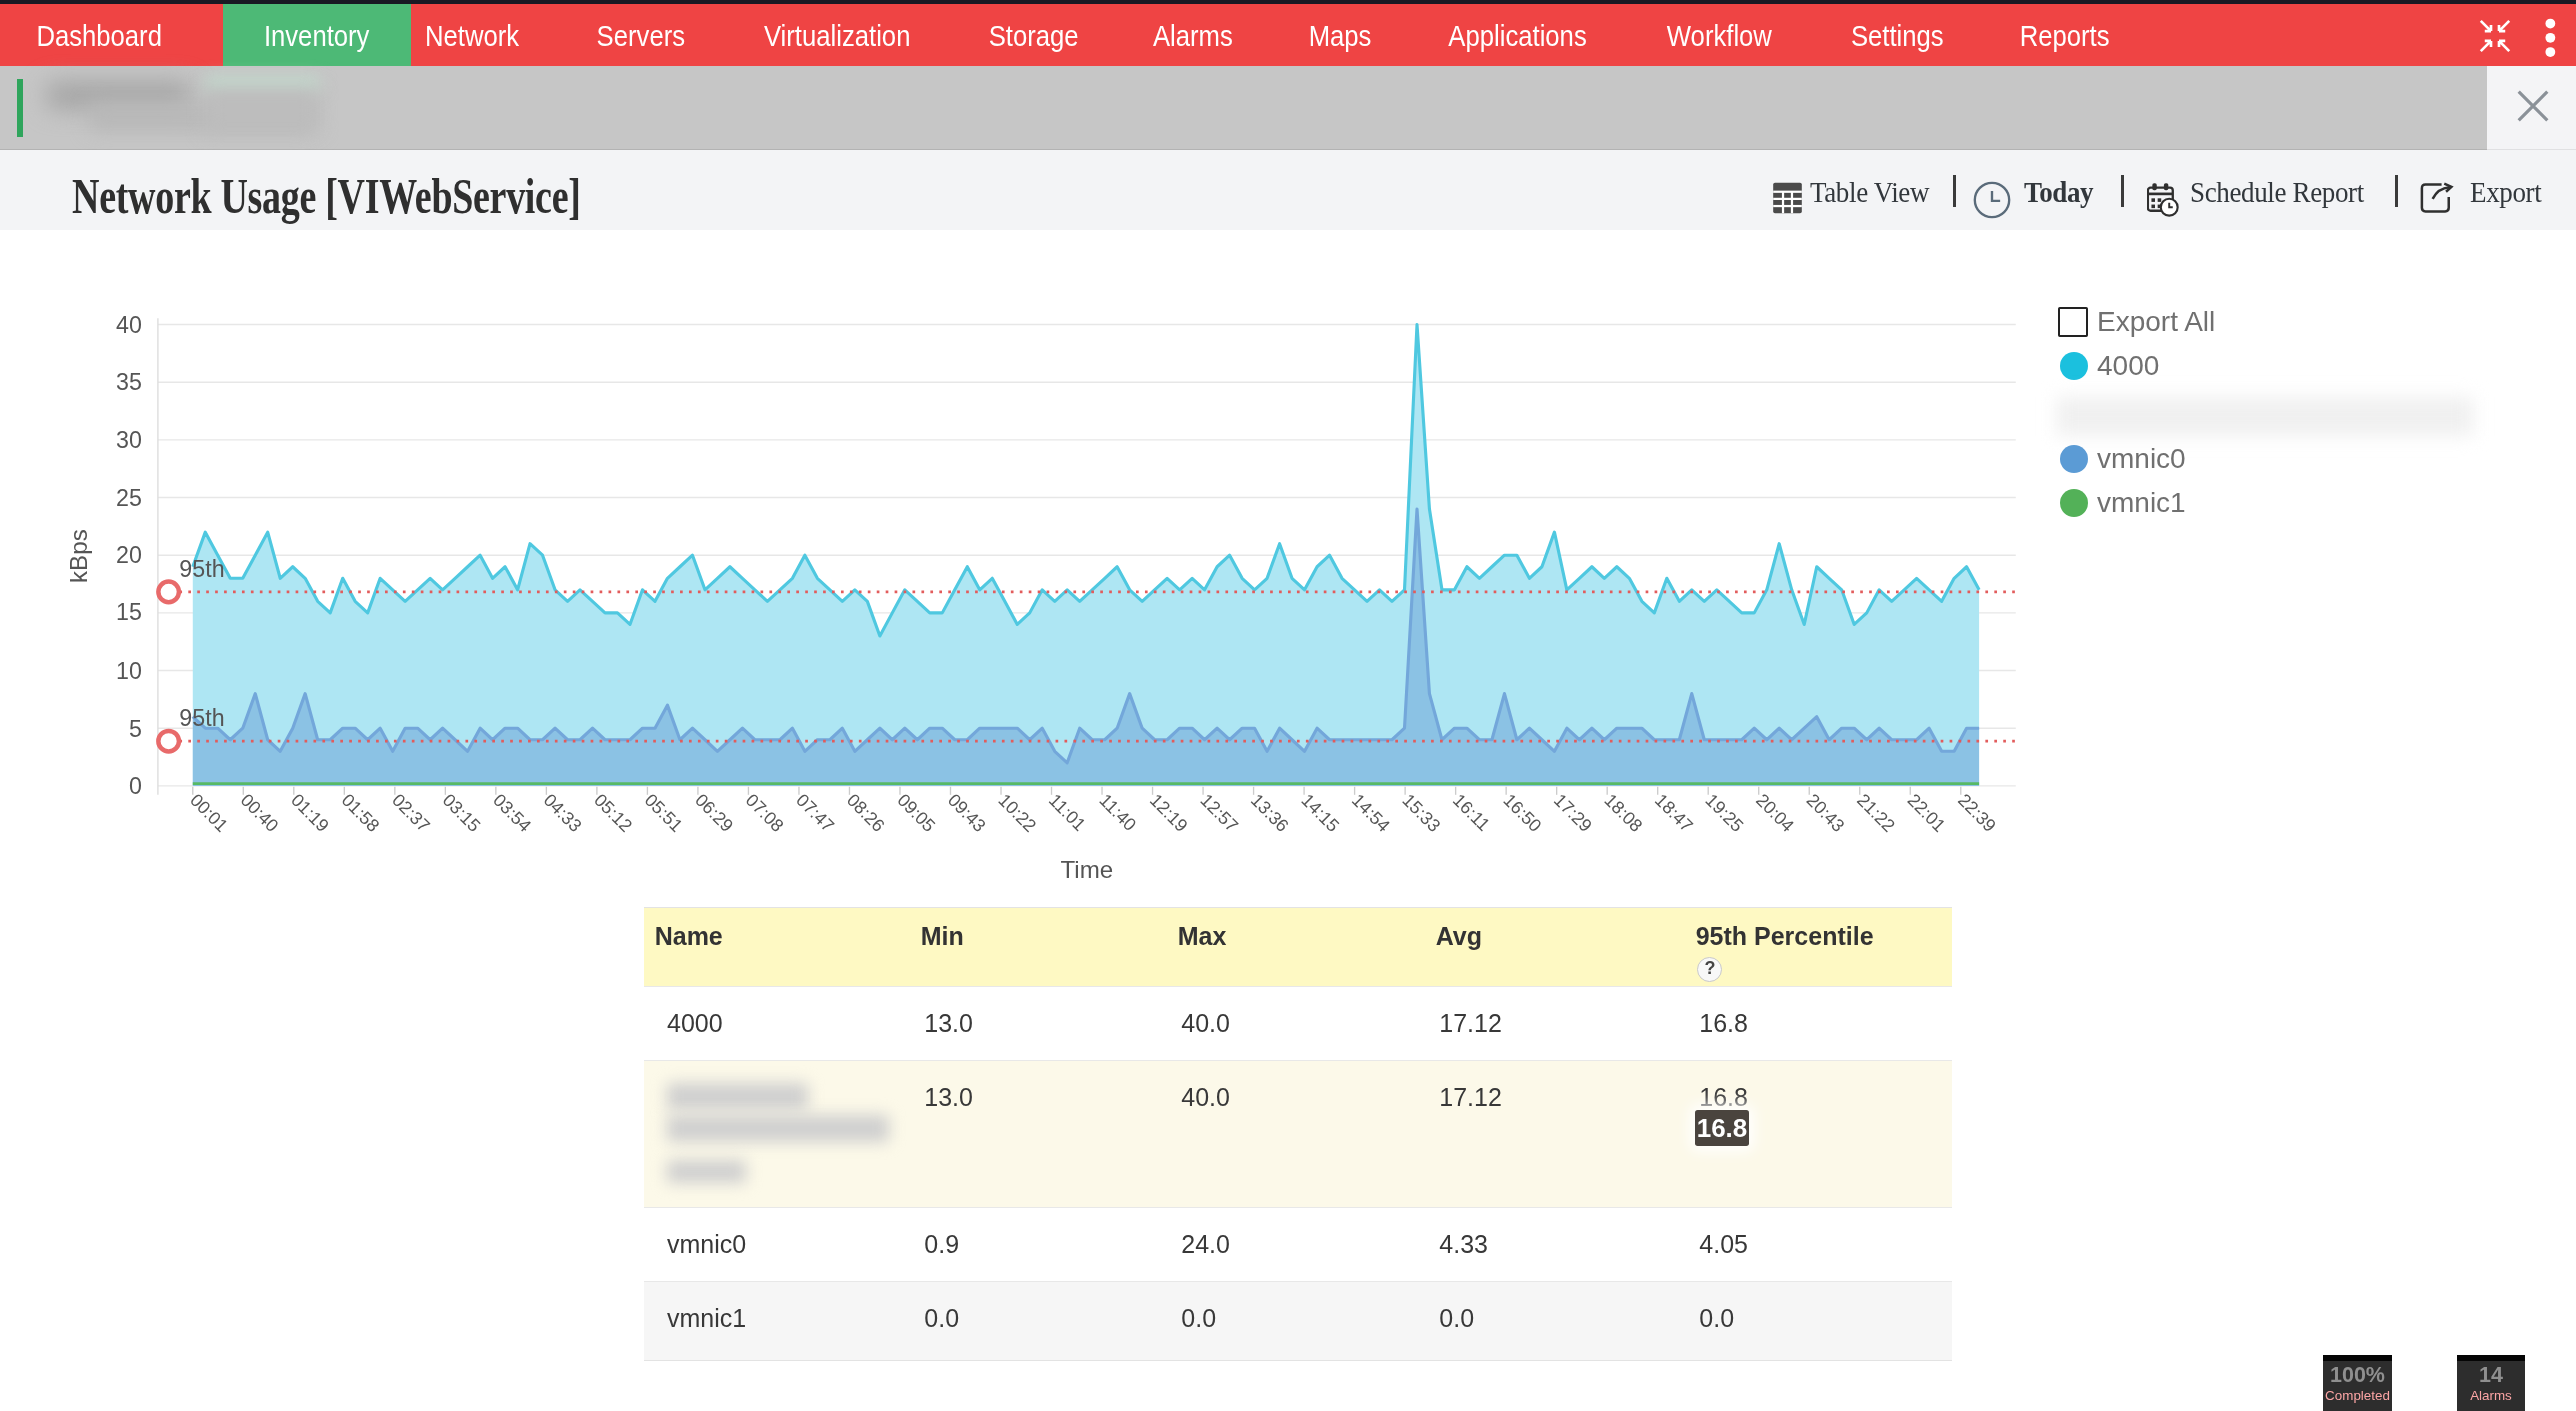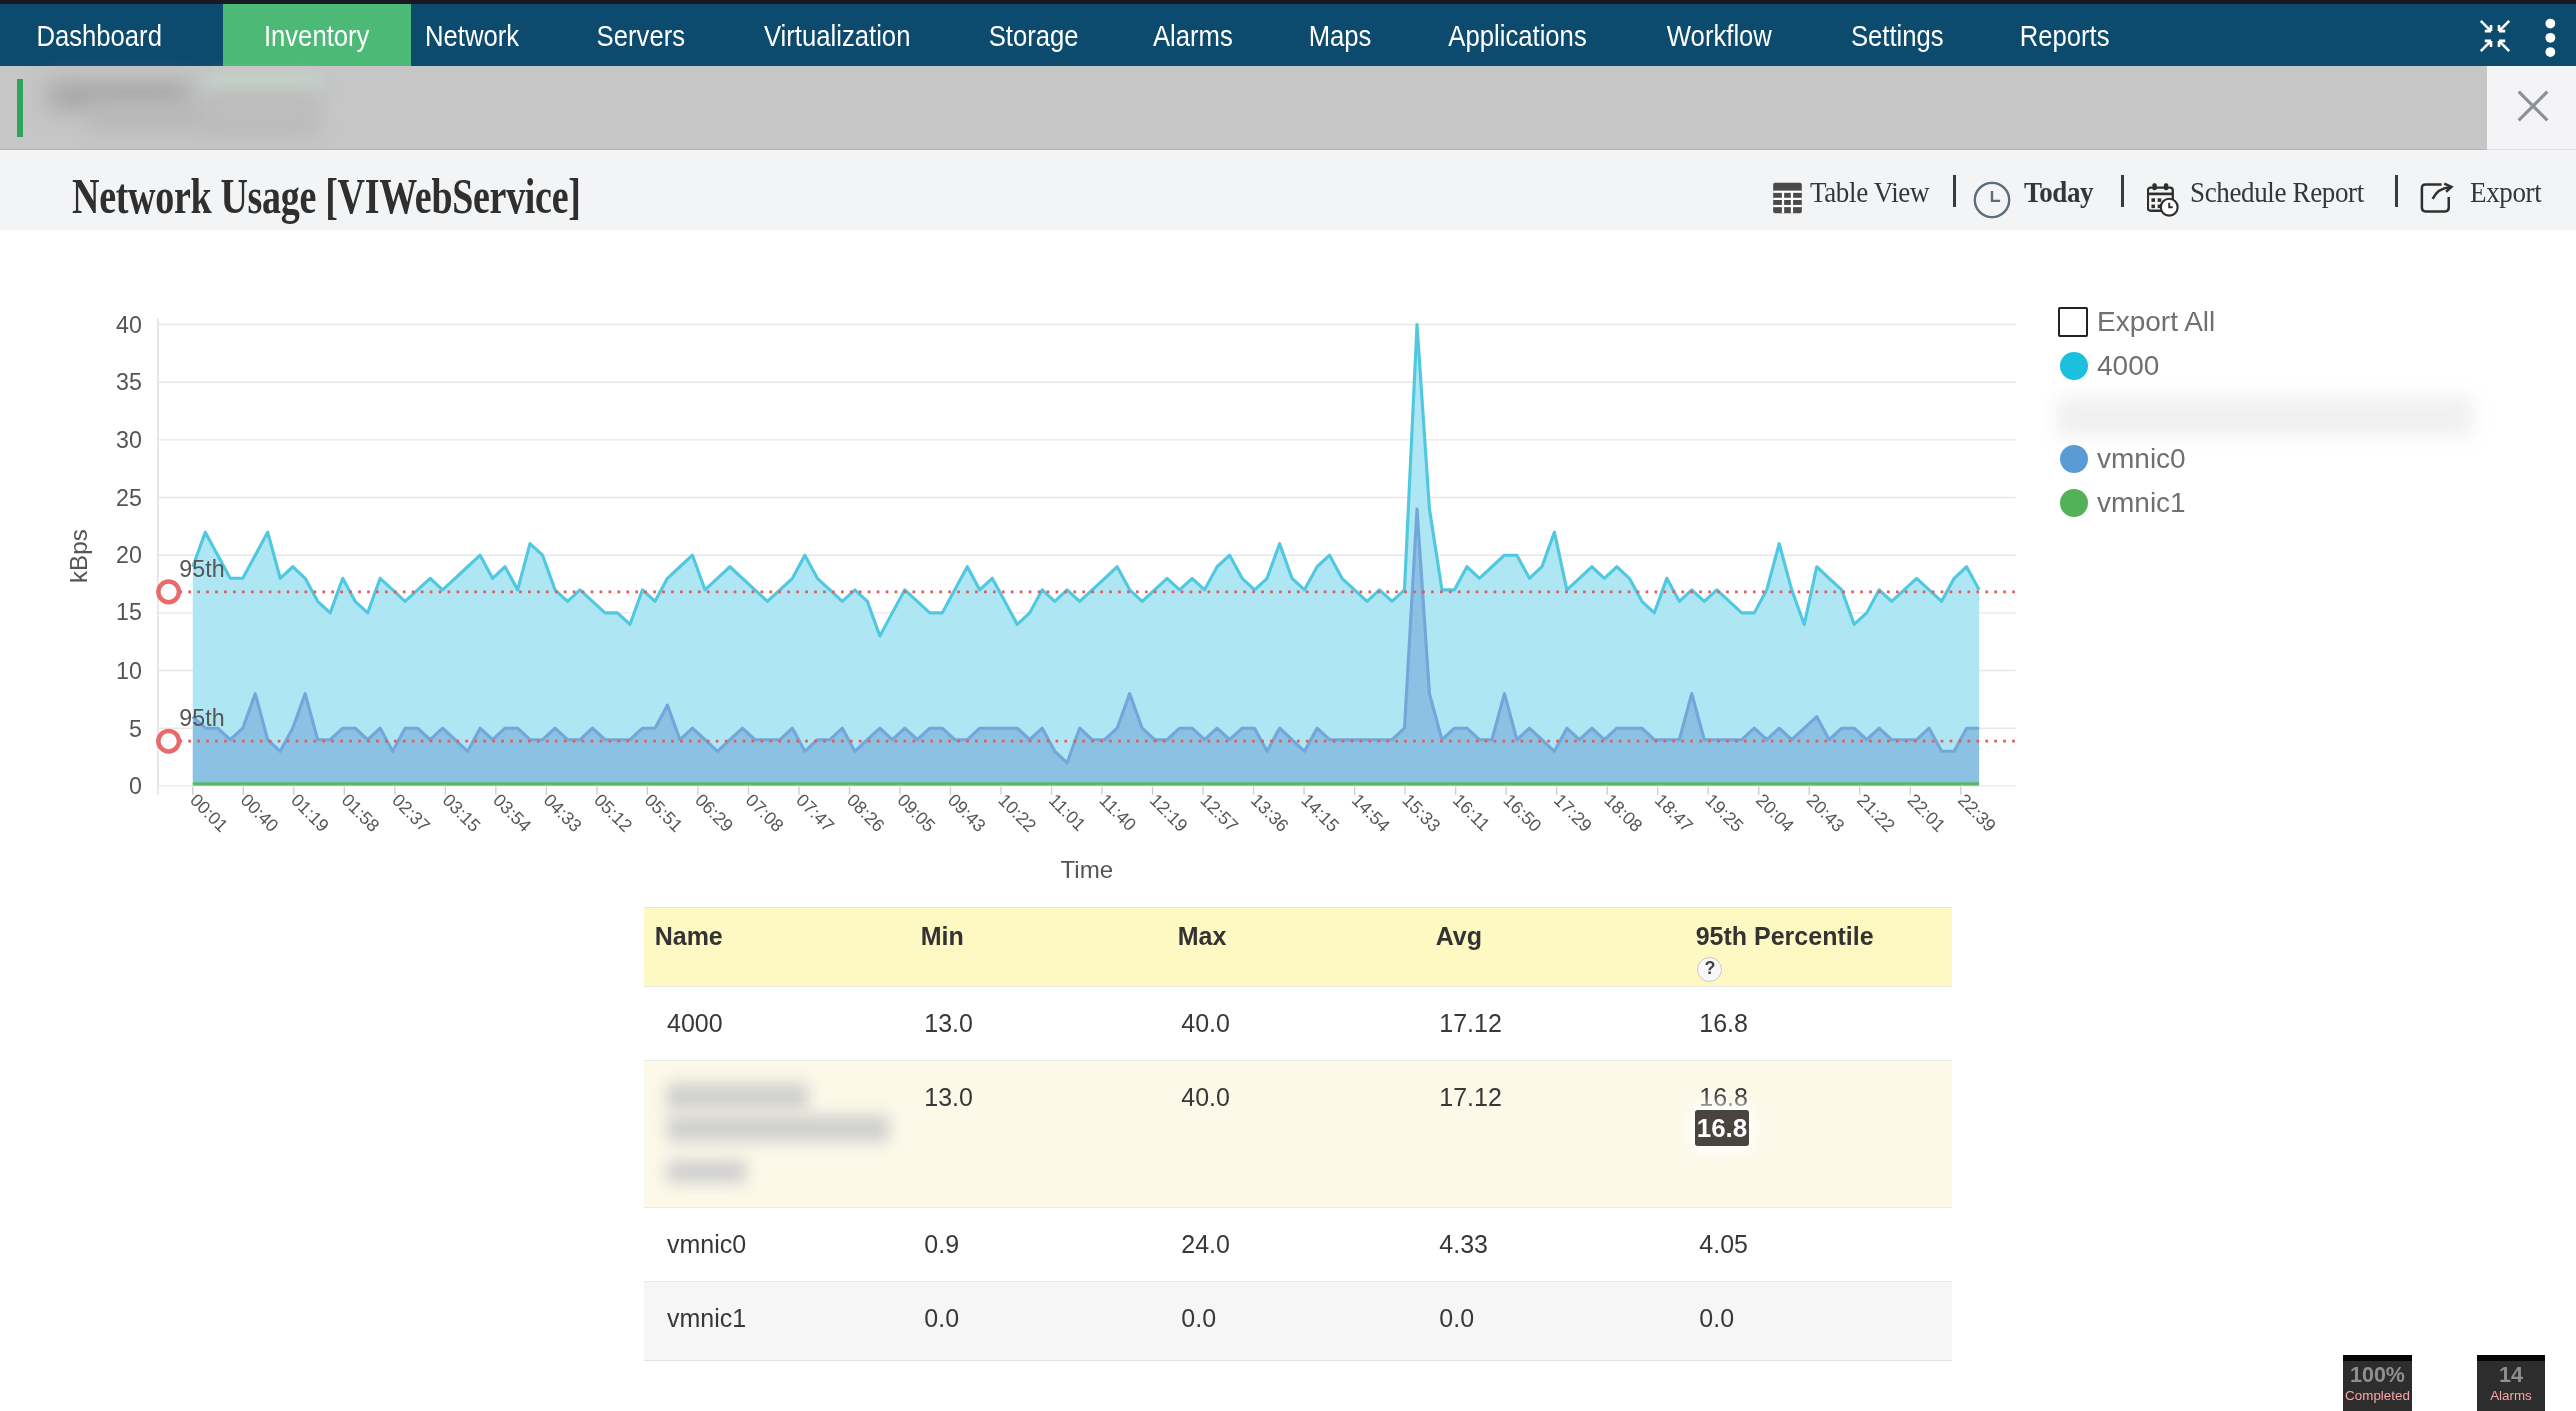--- a/index.html
+++ b/index.html
@@ -1,19 +1,19 @@
 <!DOCTYPE html>
 <html style="font-size:14.3px"><head><meta charset="utf-8">
 <style>
 * { margin:0; padding:0; box-sizing:border-box; }
 html,body { width:2576px; height:1411px; overflow:hidden; }
 body { font-family:"Liberation Sans", sans-serif; background:#fff; position:relative; }
 .abs { position:absolute; }
 .topstrip { left:0; top:0; width:2576px; height:3.6px; background:#191923; }
-.nav { left:0; top:3.6px; width:2576px; height:63px; background:#0c4a6e; }
+.nav { left:0; top:3.6px; width:2576px; height:63px; background:#ef4444; }
 .tab { position:absolute; top:0; height:63px; line-height:63px; text-align:center;
   color:#fff; font-size:29.5px; }
 .tab span { display:inline-block; transform:scaleX(0.87); transform-origin:center; }
 .tab.act { background:#4db976;margin-left:24px; }
 .graybar { left:0; top:66px; width:2487px; height:84px; background:#c6c6c6;
   border-bottom:1.8px solid #b3b3b3; }
 .graybar2 { left:2487px; top:66px; width:89px; height:84px; background:#f4f4f6;
   border-bottom:1.8px solid #e0e0e2; }
 .greenstrip { left:17px; top:79px; width:6.3px; height:58px; background:#2fa55c; }
 .blur1 { left:47px; top:82px; width:143px; height:27px; background:#a4a4a4;
@@ -53,21 +53,21 @@
   border-radius:50%; background:#f8f8f8; font-size:18px; line-height:21.5px;
   text-align:center; color:#444; font-weight:bold; margin:2.7px 0 0 1.8px; }
 .rowyellow td { background:#fcf9e9; height:147px; }
 .rowgray td { background:#f6f6f6; height:79px; }
 .nameblur { height:27px; background:#cfcfcf; filter:blur(7.2px); border-radius:3.6px; }
 .tooltip { position:absolute; left:1695px; top:1110px; width:54px; height:36px;
   background:#4a443e; color:#fff; font-size:26px; font-weight:bold;
   text-align:center; line-height:36px; border-radius:2.7px;
   box-shadow:0 0 14.3px 5.4px rgba(255,255,255,0.95); }
 .badge { position:absolute; top:1355px; height:56px; background:#2d2d2d;
-  border-top:6.3px solid #050505; text-align:center; color:#8f8f8f;margin-left:20px; }
+  border-top:6.3px solid #050505; text-align:center; color:#8f8f8f; }
 .b1n { font-size:21.5px; font-weight:bold; line-height:25px; margin-top:1.8px; }
 .b2n { font-size:13.4px; color:#fca5a5; line-height:16px; }
 </style></head>
 <body>
 <div class="abs topstrip"></div>
 <div class="abs nav">
     <div class="tab" style="left:0px;width:199px"><span>Dashboard</span></div>
     <div class="tab act" style="left:199px;width:188px"><span>Inventory</span></div>
     <div class="tab" style="left:386px;width:173px"><span>Network</span></div>
     <div class="tab" style="left:559px;width:164px"><span>Servers</span></div>

